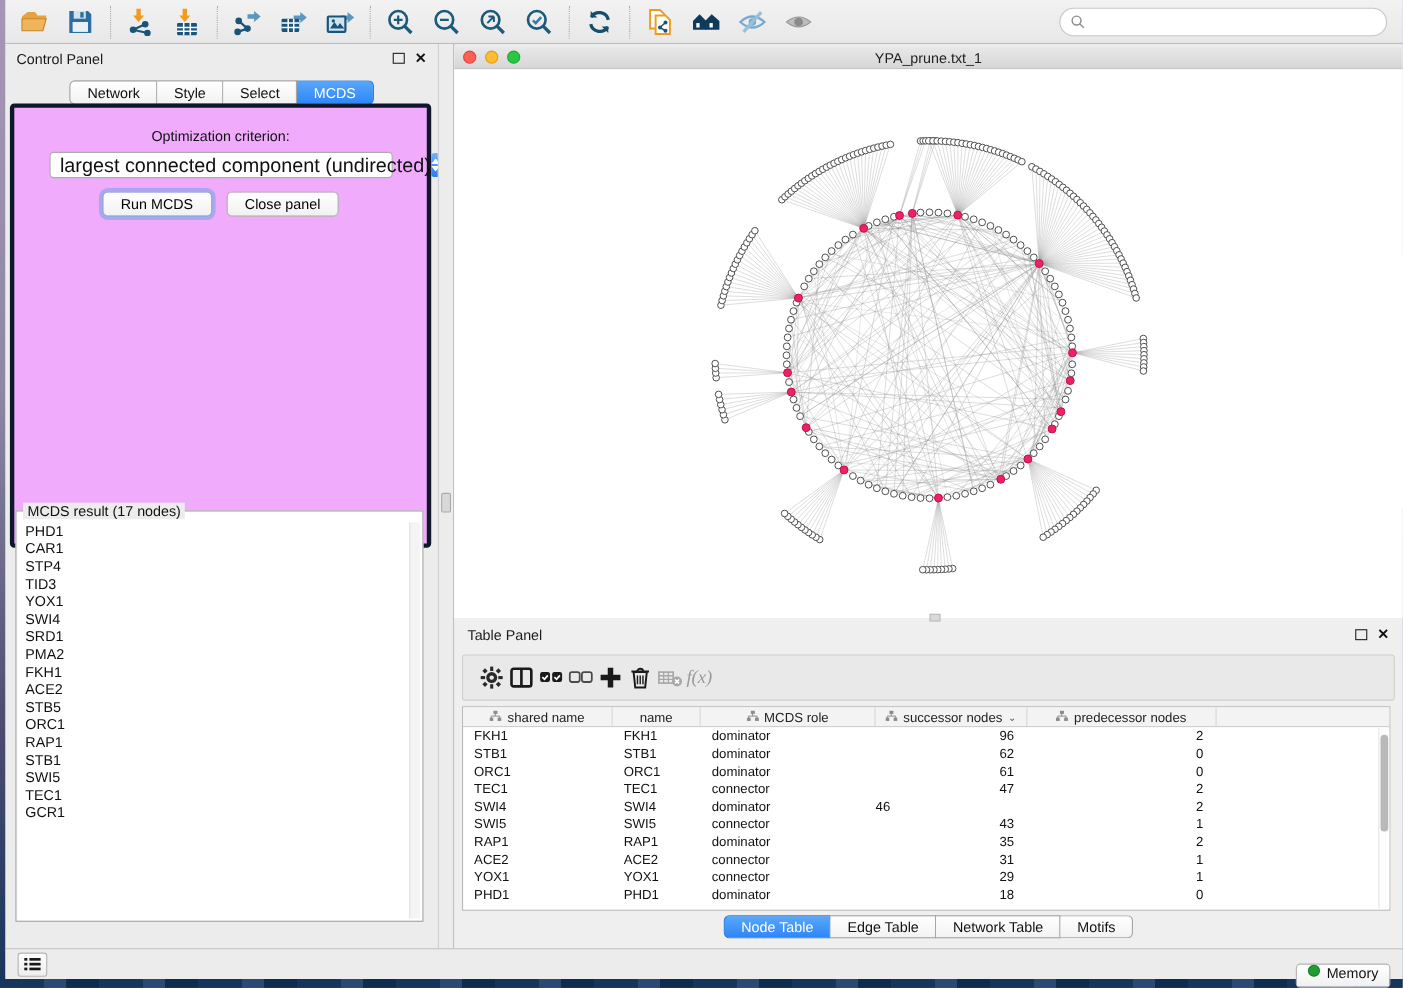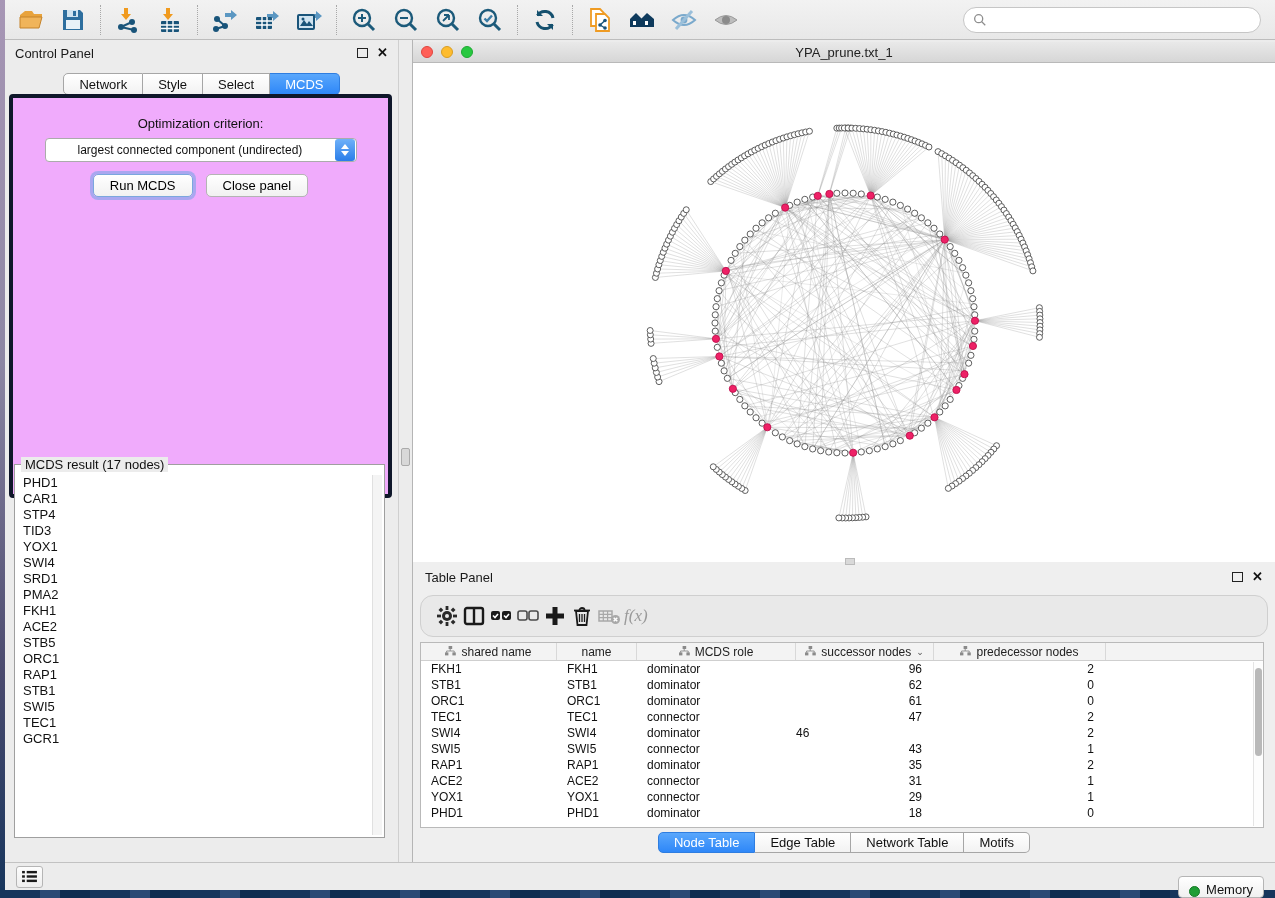--- a/index.html
+++ b/index.html
@@ -39,21 +39,21 @@
     border:1px solid #a6a6a6; border-left-width:0; font-size:13px; display:flex; align-items:center; }
   .seg-tab:first-child { border-left-width:1px; border-radius:5px 0 0 5px; }
   .seg-tab:last-child { border-radius:0 5px 5px 0; }
   .seg-tab.active { background:linear-gradient(#59a7fc,#2e87f8); color:#fff; border-color:#2e7de0; }
   .cp-body { position:absolute; left:4px; right:6px; top:54px; height:404px;
     background:#f0abfc; border:4px solid #0f172a; border-radius:4px; }
   .opt-label { position:absolute; top:18px; left:0; right:0; text-align:center; font-size:13px; }
   .dropdown { position:absolute; top:40px; left:50%; transform:translateX(-50%);
     width:312px; height:24px; background:#fff; border:1px solid #ababab; border-radius:4px;
     display:flex; align-items:center; }
-  .dropdown-value { flex:1; padding-left:9px; font-size:12px; white-space:nowrap;margin-left:23px; }
+  .dropdown-value { flex:1; padding-left:9px; font-size:18px; white-space:nowrap; }
   .dropdown-stepper { width:20px; height:22px; border-radius:3px;
     background:linear-gradient(#6fb1f9,#2a7de9); margin-right:1px;
     display:flex; flex-direction:column; align-items:center; justify-content:center; gap:2px; }
   .dropdown-stepper svg { width:8px; height:5px; display:block; }
   .btn-row { position:absolute; top:76px; left:0; right:0; display:flex; justify-content:center; gap:13px; }
   .mac-btn { height:23px; padding:0 16px; background:linear-gradient(#fff,#f1f1f1);
     border:1px solid #b4b4b4; border-radius:5px; font-size:13px;
     font-family:"Liberation Sans",sans-serif; }
   .mac-btn.focus { box-shadow:0 0 0 3px rgba(111,164,230,.55); border-color:#7ba7dd; }
   .mcds-fieldset { position:absolute; left:9px; width:371px; top:424px; height:374px;
@@ -83,21 +83,21 @@
   .dot.yellow { background:#febc2e; border:1px solid #d99e23; }
   .dot.green { background:#28c840; border:1px solid #1da932; }
   .net-title { position:absolute; left:0; right:0; text-align:center; font-size:13px; color:#222; }
   .net-canvas { position:absolute; left:0; right:0; top:21px; bottom:0; background:#fff; }
 
   
   .table-panel { position:absolute; left:408px; right:0; top:562px; bottom:28px; background:#efefef; }
   .tp-title-row { position:absolute; left:0; right:0; top:4px; height:22px;
     display:flex; align-items:center; padding:0 12px; }
   .tp-toolbar { position:absolute; left:7px; right:7px; top:33px; height:42px;
-    background:#e9e9e9; border:1px solid #cfcfcf; border-radius:13px;
+    background:#e9e9e9; border:1px solid #cfcfcf; border-radius:3px;
     display:flex; align-items:center; gap:3px; padding:0 14px; }
   .tp-toolbar svg { width:24px; height:24px; display:block; }
   .fx-label { font-size:17px; font-style:italic; color:#9a9a9a; font-family:"Liberation Serif",serif; }
   .node-table { position:absolute; left:7px; right:11px; top:80px; height:186px;
     background:#fff; border:1px solid #b9b9b9; }
   .nt-header { display:flex; height:18px; background:#f3f3f3; border-bottom:1px solid #cfcfcf; }
   .nt-th { display:flex; align-items:center; justify-content:center; gap:5px;
     font-size:12px; color:#222; border-right:1px solid #d8d8d8; position:relative; }
   .nt-th svg { width:11px; height:10px; }
   .nt-row { display:flex; height:16px; }
@@ -108,21 +108,21 @@
     background:#b9b9b9; border-radius:4px; }
   .tp-tabs { position:absolute; left:0; right:0; top:270px; display:flex; justify-content:center; }
   .tp-tabs .seg-tab { height:21px; }
 
   
   .statusbar { position:absolute; left:0; right:0; bottom:0; height:28px; background:#ececec;
     border-top:1px solid #c2c2c2; display:flex; align-items:center; padding:0 11px; }
   .list-btn { width:27px; height:22px; background:linear-gradient(#fdfdfd,#eee);
     border:1px solid #b5b5b5; border-radius:3px; display:flex; align-items:center; justify-content:center; }
   .memory-btn { margin-left:auto; height:22px; padding:0 10px; background:linear-gradient(#fff,#f0f0f0);
-    border:1px solid #b5b5b5; border-radius:4px; display:flex; align-items:flex-end; gap:6px; font-size:13px;margin-top:20px; }
+    border:1px solid #b5b5b5; border-radius:4px; display:flex; align-items:flex-start; gap:6px; font-size:13px;margin-top:20px; }
   .memory-dot { width:11px; height:11px; border-radius:50%; background:#1f9e35; border:1px solid #157a26; }
 </style>
 </head>
 <body>
 
 <div class="wallpaper"></div>
 <div class="app">
 
   <div class="toolbar">
     <div class="tb-group" style="padding-left:4px;">

